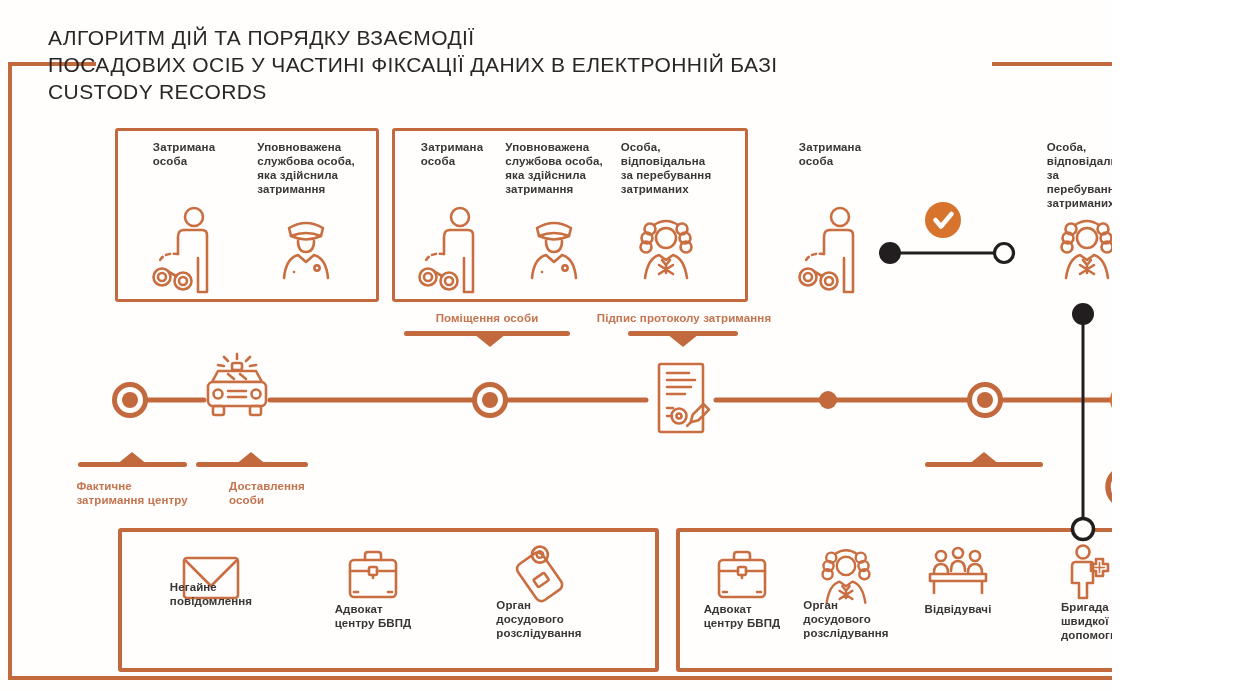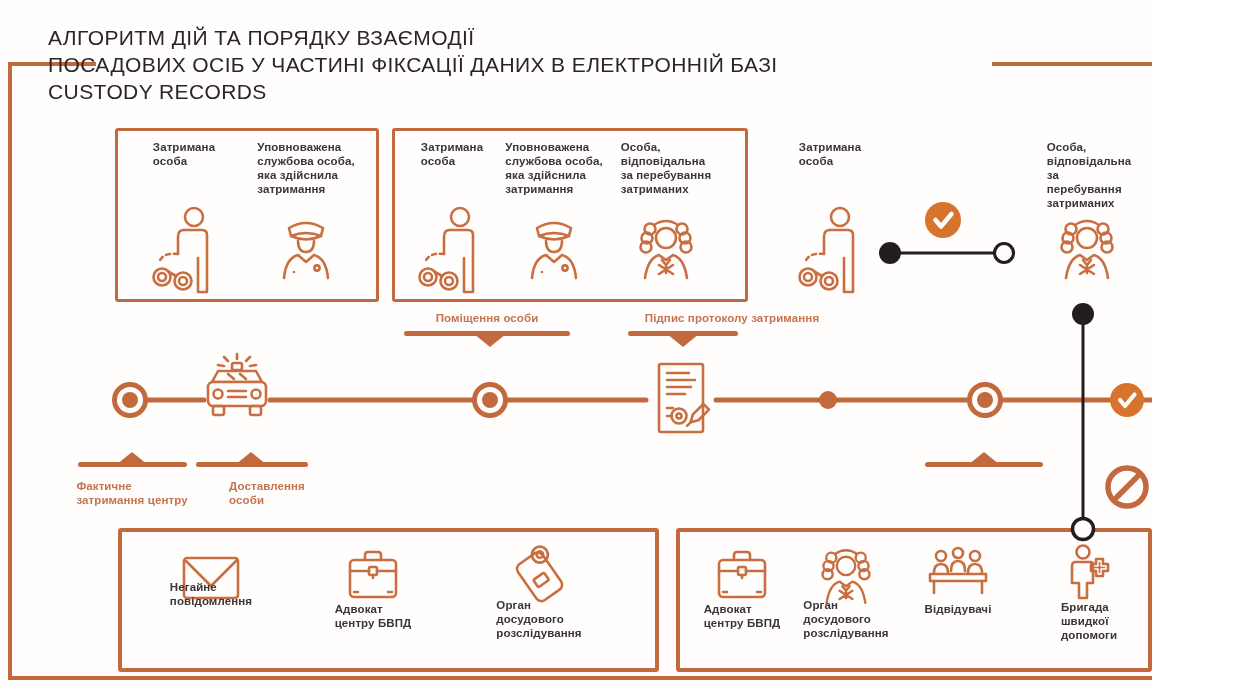--- a/index.html
+++ b/index.html
@@ -1,17 +1,17 @@
 <!DOCTYPE html>
 <html><head>
 <meta charset="utf-8">
 <style>
   html,body{margin:0;padding:0;background:#fff;}
   #page{position:relative;width:1112px;height:691px;background:#fffefd;overflow:hidden;
-        font-family:"Liberation Sans",sans-serif;padding-left:40px;}
+        font-family:"Liberation Sans",sans-serif;}
   #gfx{position:absolute;left:0;top:0;width:1248px;height:691px;z-index:2;pointer-events:none;}
   .box{position:absolute;border:3px solid #c2693e;border-radius:3px;background:#fffefd;z-index:1;}
   .box.thick{border-width:4px;}
   .lbl{position:absolute;transform:translateX(-50%);white-space:pre-line;
        font-size:11.5px;line-height:1.22;font-weight:bold;color:#3a3536;z-index:3;letter-spacing:.1px;}
   .lbl.orange{color:#c4744e;}
   #title{position:absolute;left:48px;top:24px;font-size:21px;line-height:27px;color:#2a2526;
          letter-spacing:.4px;white-space:pre-line;z-index:3;}
 </style>
 </head>
@@ -218,21 +218,21 @@
 за перебування
 затриманих</div>
   <div class="lbl" style="left:830px;top:140px;">Затримана
 особа</div>
   <div class="lbl" style="left:1089px;top:140px;">Особа,
 відповідальна
 за перебування
 затриманих</div>
 
   <div class="lbl orange" style="left:487px;top:311px;">Поміщення особи</div>
-  <div class="lbl orange" style="left:684px;top:311px;margin-left:48px;">Підпис протоколу затримання</div>
+  <div class="lbl orange" style="left:684px;top:311px;">Підпис протоколу затримання</div>
 
   <div class="lbl orange" style="left:132px;top:479px;">Фактичне
 затримання центру</div>
   <div class="lbl orange" style="left:267px;top:479px;">Доставлення
 особи</div>
 
   <div class="lbl" style="left:211px;top:580px;">Негайне
 повідомлення</div>
   <div class="lbl" style="left:373px;top:602px;">Адвокат
 центру БВПД</div>

